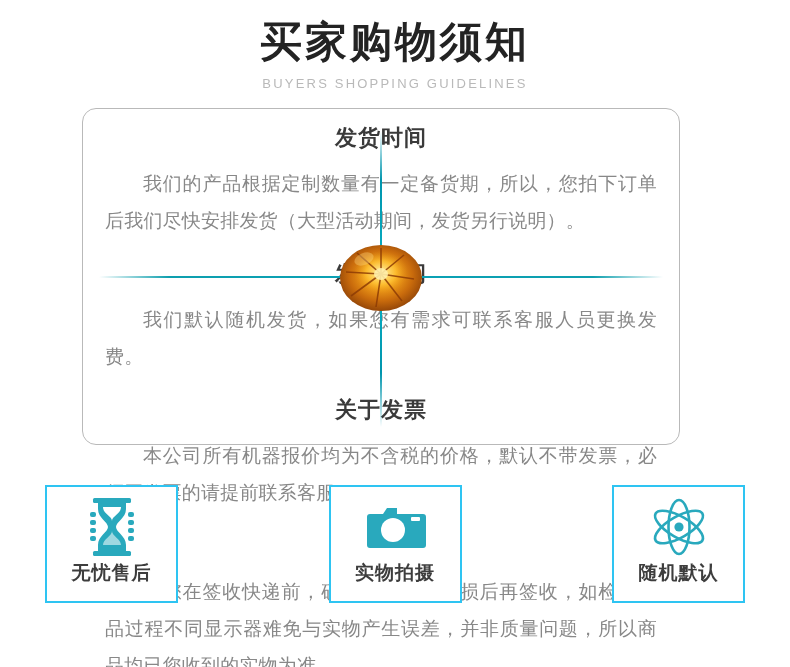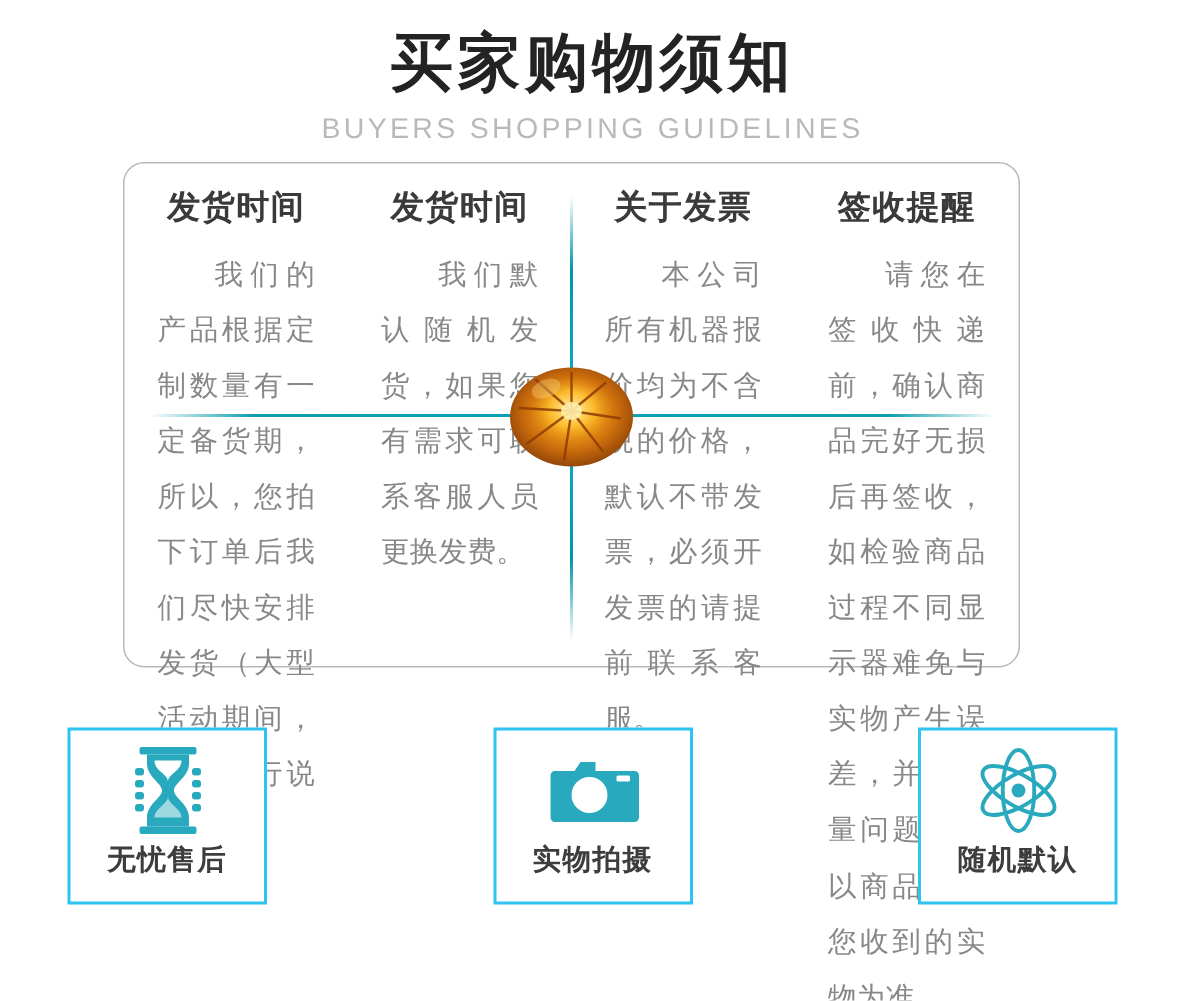--- a/index.html
+++ b/index.html
@@ -22,21 +22,21 @@
   }
   .header-title {
     font-size: 42px;
     font-weight: 700;
     color: #232323;
     letter-spacing: 3px;
     line-height: 1.15;
     margin: 0;
   }
   .header-subtitle {
-    font-size: 19px;
+    font-size: 13px;
     color: #b9b9b9;
     letter-spacing: 2.2px;
     margin-top: 10px;
     font-weight: 400;
   }
 
   
   .panel {
     position: absolute;
     left: 82px;
@@ -46,21 +46,21 @@
     border: 1px solid #b9b9b9;
     border-radius: 14px;
     background: #ffffff;
     box-sizing: border-box;
   }
 
   .quad-grid {
     position: absolute;
     inset: 0;
     display: grid;
-    grid-template-columns: 1fr 1fr 1fr 1fr;
+    grid-template-columns: 1fr;
     grid-template-rows: 1fr 1fr;
   }
   .quad {
     position: relative;
     padding: 10px 22px 6px 22px;
     box-sizing: border-box;
   }
   .quad-title {
     text-align: center;
     font-size: 22px;

